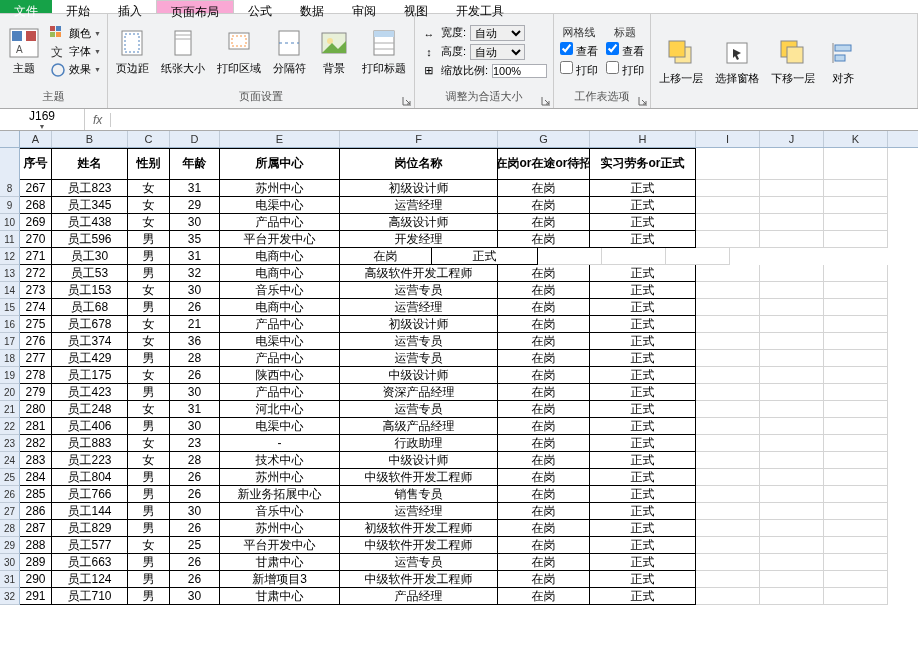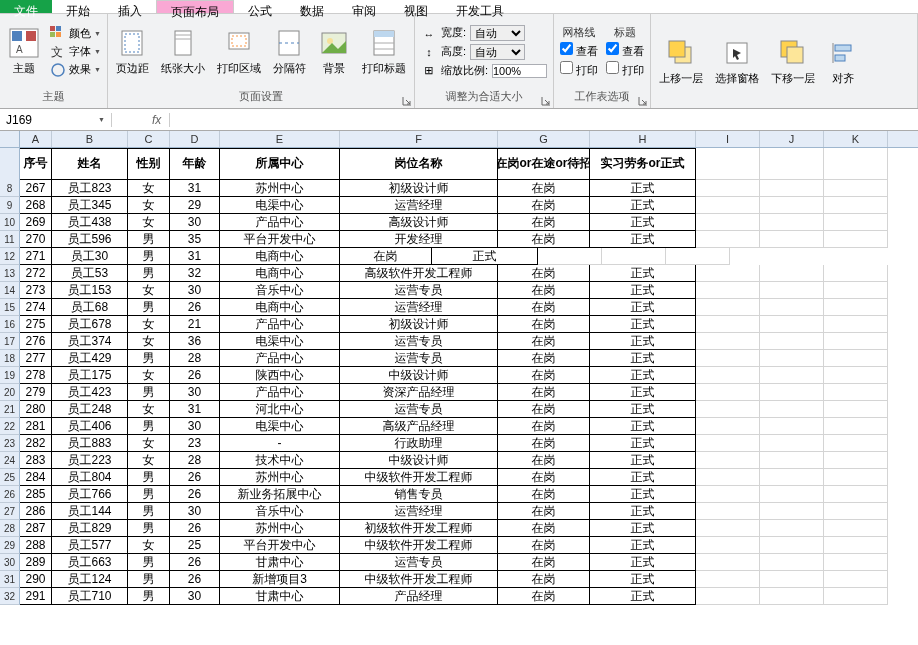--- a/index.html
+++ b/index.html
@@ -25,22 +25,22 @@
 
 .adjust-stack { display: flex; flex-direction: column; gap: 3px; }
 .adjust-row { display: flex; align-items: center; gap: 4px; font-size: 11px; }
 .adjust-row select, .adjust-row input { font-size: 11px; width: 55px; border: 1px solid #abadb3; }
 
 .chk-stack { display: flex; flex-direction: column; gap: 2px; font-size: 11px; }
 .chk-hdr { font-size: 11px; color: #333; text-align: center; }
 
 
 .formula-bar { display: flex; align-items: center; height: 22px; border-bottom: 1px solid #aaa; background: #fff; }
-.namebox { width: 112px; border-right: 1px solid #ccc; padding: 0 6px; font-size: 12px; display: flex; align-items: center; justify-content: space-between; }
-.fx { padding: 0 8px; font-style: italic; color: #666; border-right: 1px solid #ccc; margin-left: 32px; }
+.namebox { width: 85px; border-right: 1px solid #ccc; padding: 0 6px; font-size: 12px; display: flex; align-items: center; justify-content: space-between; flex-direction: column; }
+.fx { padding: 0 8px; font-style: italic; color: #666; border-right: 1px solid #ccc; }
 .formula-input { flex: 1; padding: 0 6px; }
 
 
 .grid { overflow: hidden; }
 .col-headers { display: flex; background: #e4ecf7; border-bottom: 1px solid #9eb6ce; }
 .corner { width: 20px; border-right: 1px solid #9eb6ce; background: #e4ecf7; }
 .colh { text-align: center; border-right: 1px solid #c0cbd8; padding: 2px 0; font-size: 11px; color: #333; }
 .row { display: flex; height: 17px; }
 .rowh { width: 20px; background: #e4ecf7; border-right: 1px solid #9eb6ce; border-bottom: 1px solid #c0cbd8; text-align: center; font-size: 10px; color: #333; display: flex; align-items: center; justify-content: center; }
 .cell { border-right: 1px solid #d4d4d4; border-bottom: 1px solid #d4d4d4; padding: 0 3px; font-size: 12px; display: flex; align-items: center; overflow: hidden; white-space: nowrap; }

